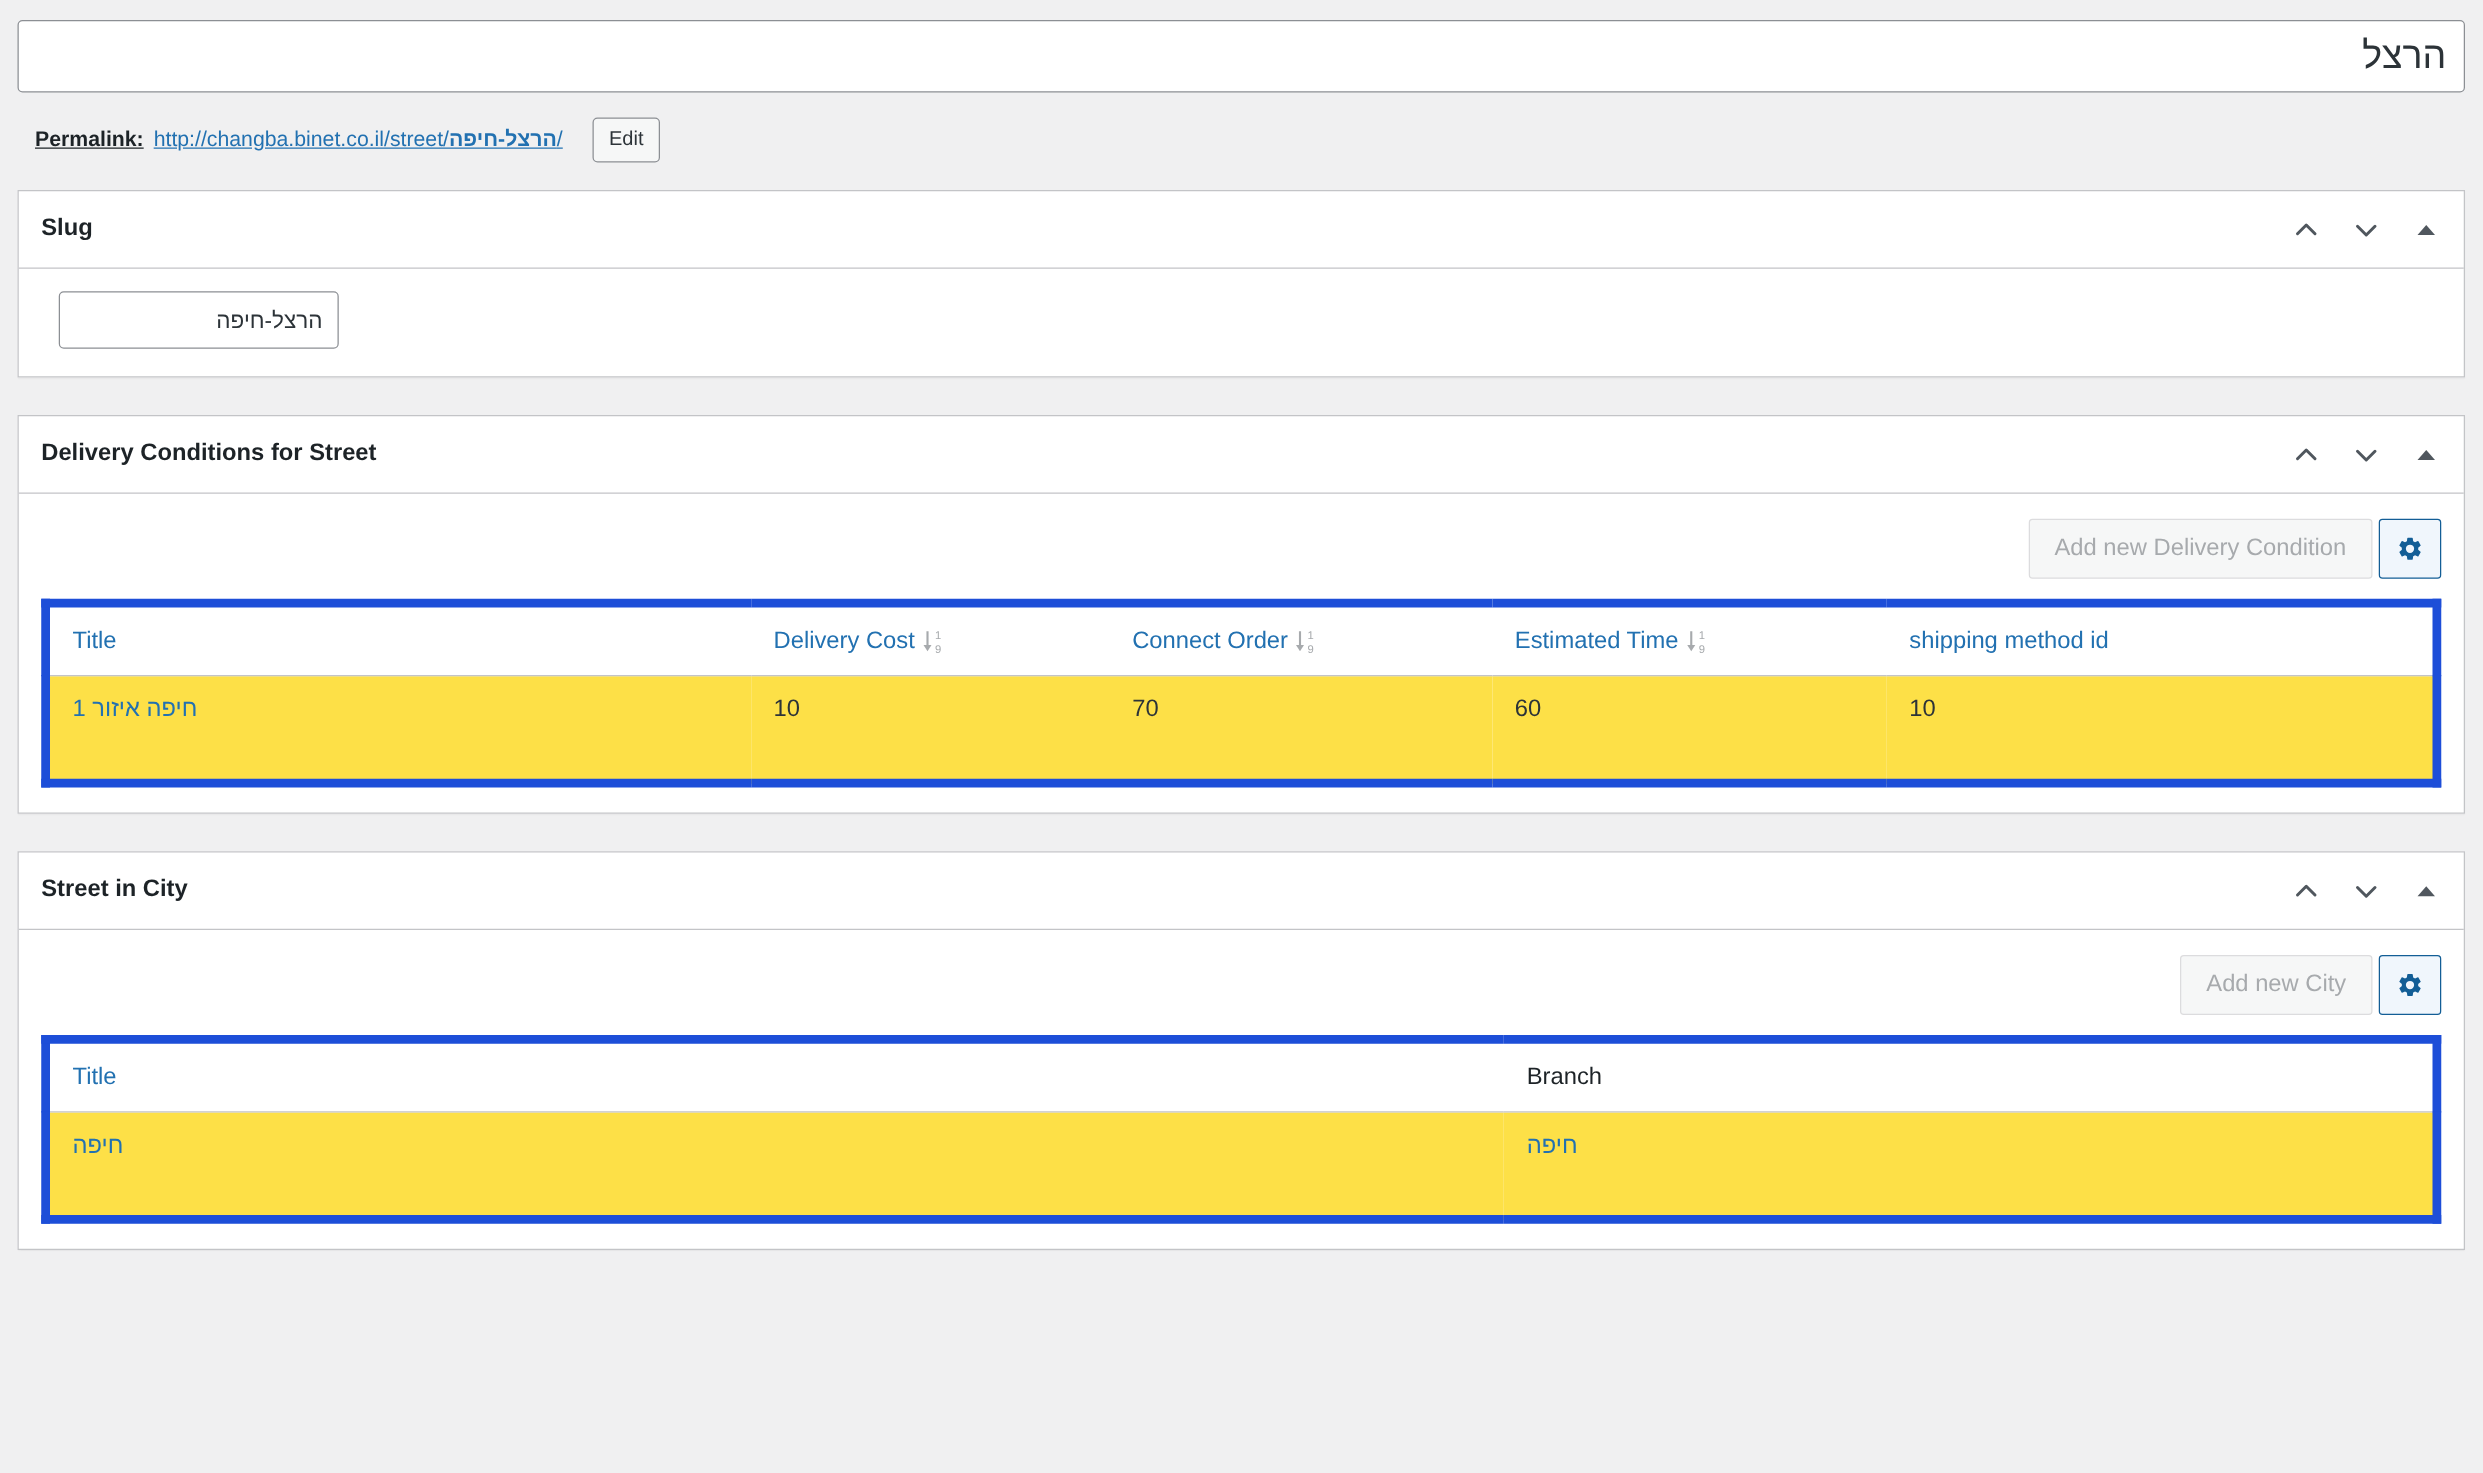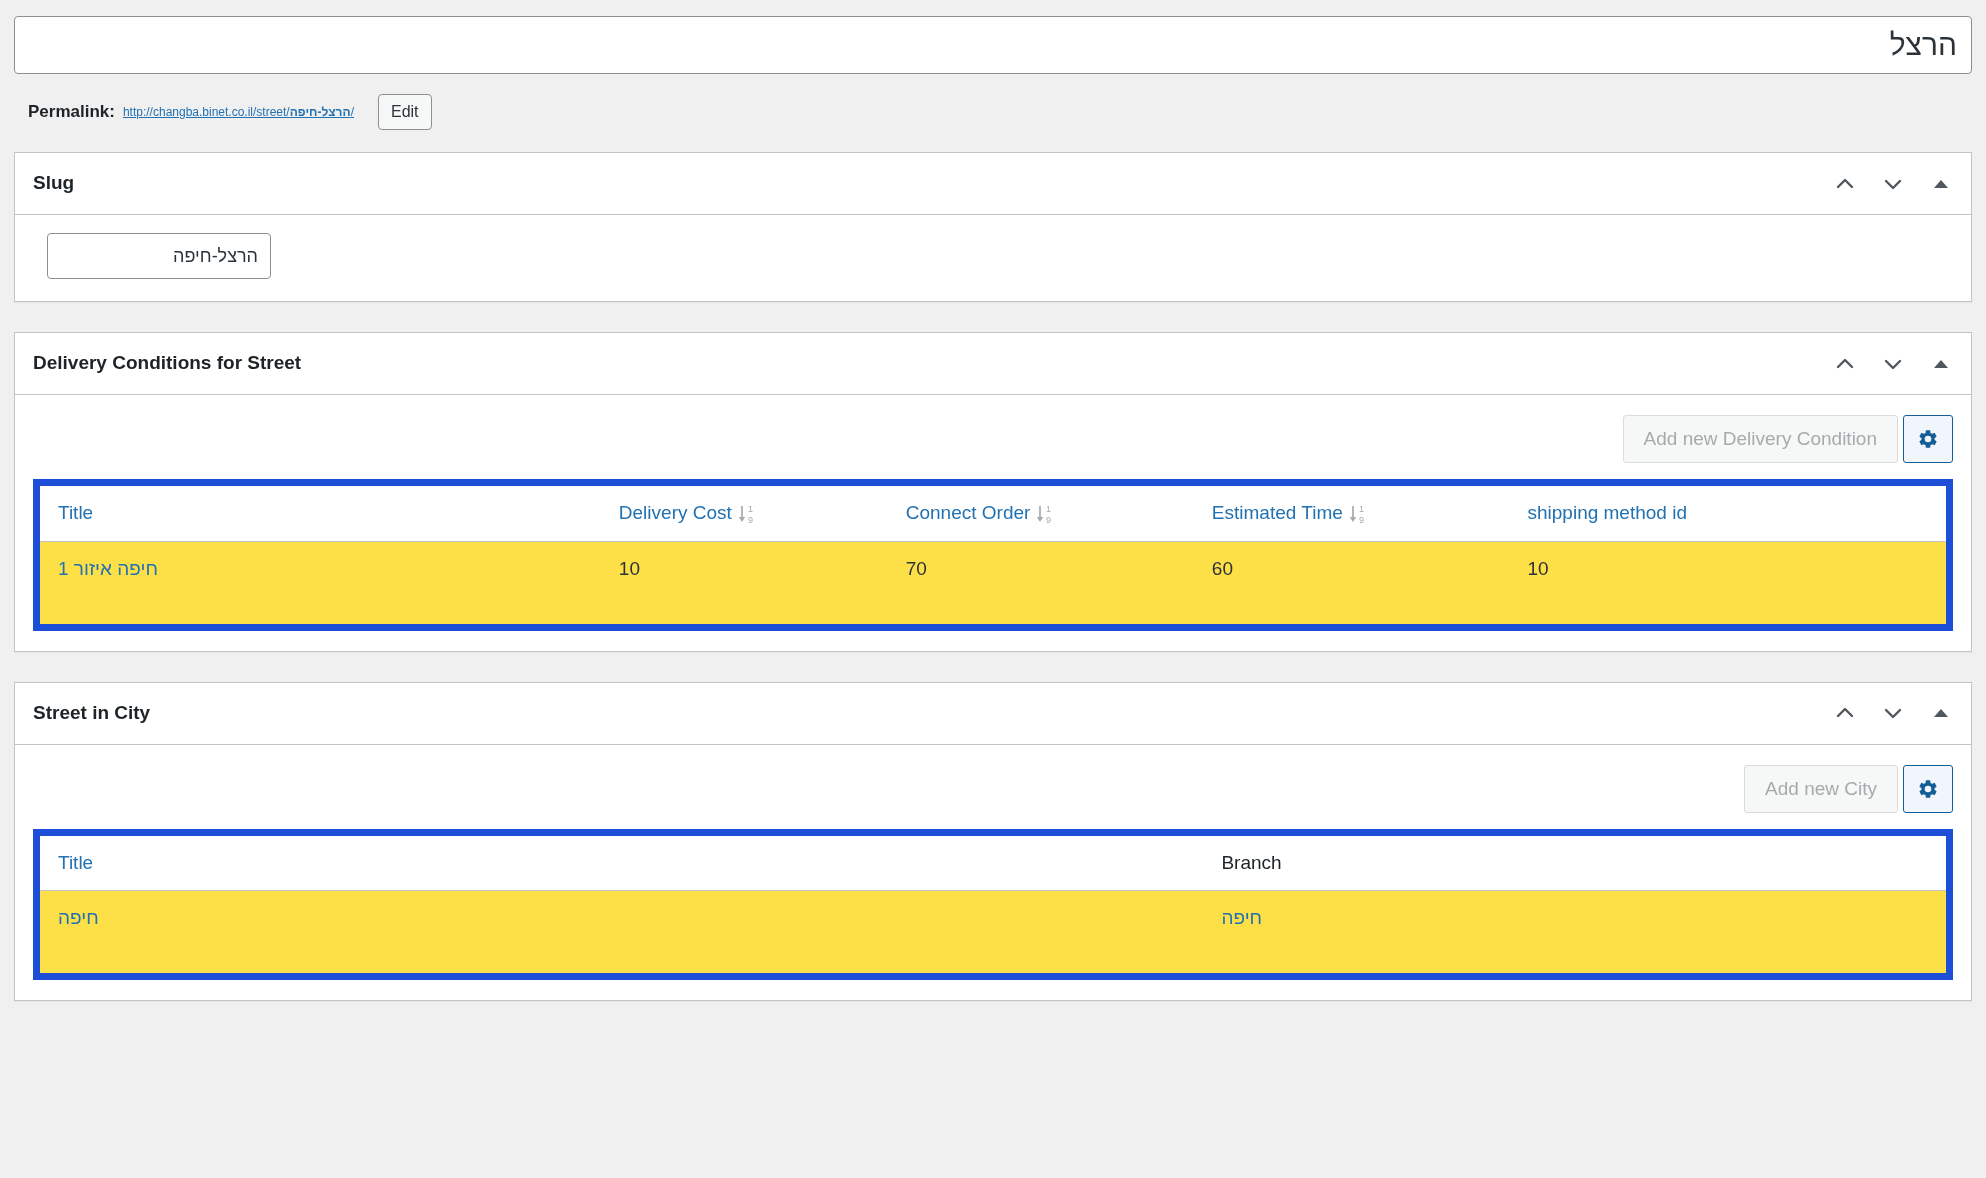--- a/index.html
+++ b/index.html
@@ -45,25 +45,26 @@
     margin: 20px 0 22px 0;
     padding-left: 14px;
     font-size: 17px;
     color: #3c434a;
   }
   .permalink-label {
     font-weight: 700;
     color: #1d2327;
     margin-right: 8px;
     white-space: nowrap;
+    text-decoration: underline;
   }
   .permalink-link {
     color: #2271b1;
     text-decoration: underline;
-    font-size: 12px;
+    font-size: 17px;
     white-space: nowrap;
     cursor: pointer;
     direction: ltr;
     unicode-bidi: embed;
   }
   .permalink-link .heb { font-weight: 700; }
   .edit-btn {
     margin-left: 24px;
     padding: 4px 12px;
     min-height: 36px;

